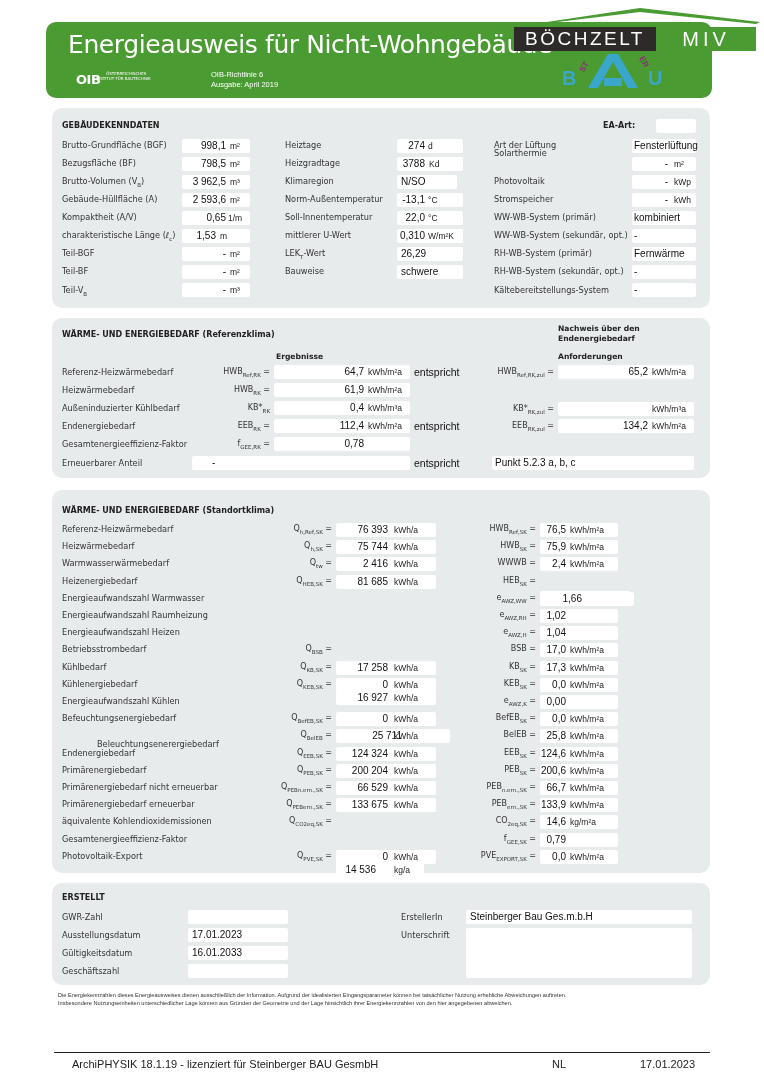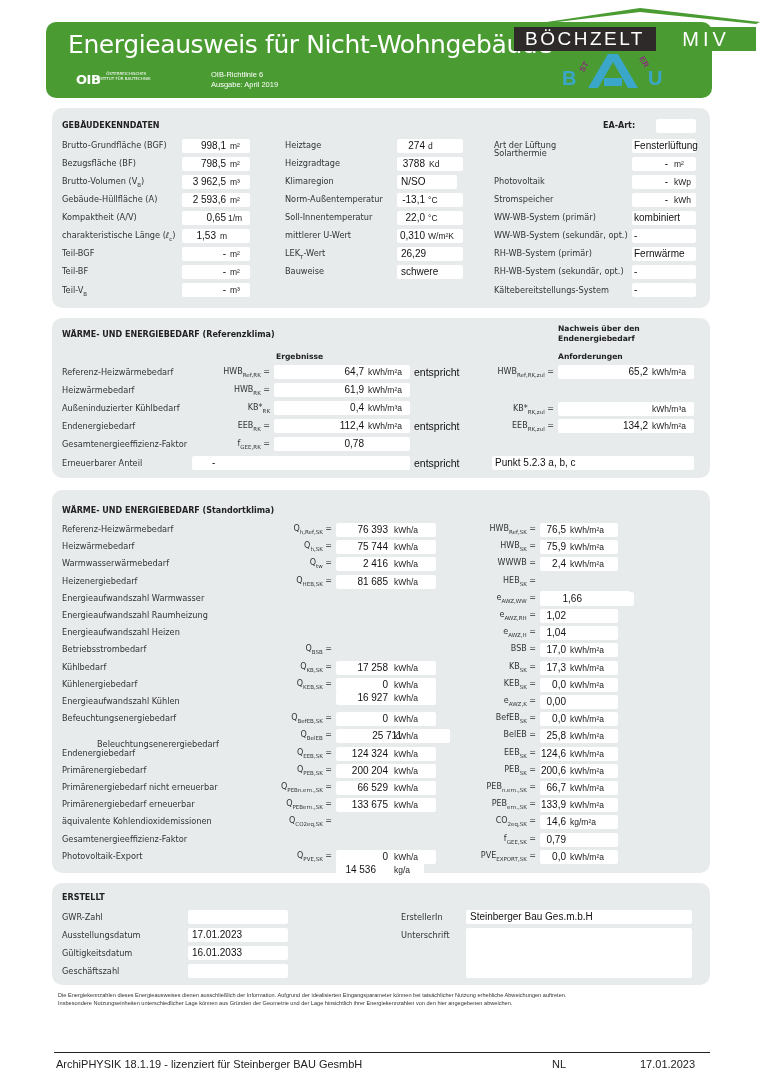--- a/index.html
+++ b/index.html
@@ -491,15 +491,15 @@
       <span class="t"></span>
     </div>
 </div>
 
 <div class="disclaimer">
   <div>Die Energiekennzahlen dieses Energieausweises dienen ausschließlich der Information. Aufgrund der idealisierten Eingangsparameter können bei tatsächlicher Nutzung erhebliche Abweichungen auftreten.</div>
   <div>Insbesondere Nutzungseinheiten unterschiedlicher Lage können aus Gründen der Geometrie und der Lage hinsichtlich ihrer Energiekennzahlen von den hier angegebenen abweichen.</div>
 </div>
 
 <div class="footer-line"></div>
-<div class="footer" style="left:56px;">ArchiPHYSIK 18.1.19 - lizenziert für Steinberger BAU GesmbH</div>
+<div class="footer" style="left:72px;">ArchiPHYSIK 18.1.19 - lizenziert für Steinberger BAU GesmbH</div>
 <div class="footer" style="left:552px;">NL</div>
 <div class="footer" style="left:640px;">17.01.2023</div>
 
 </body></html>

